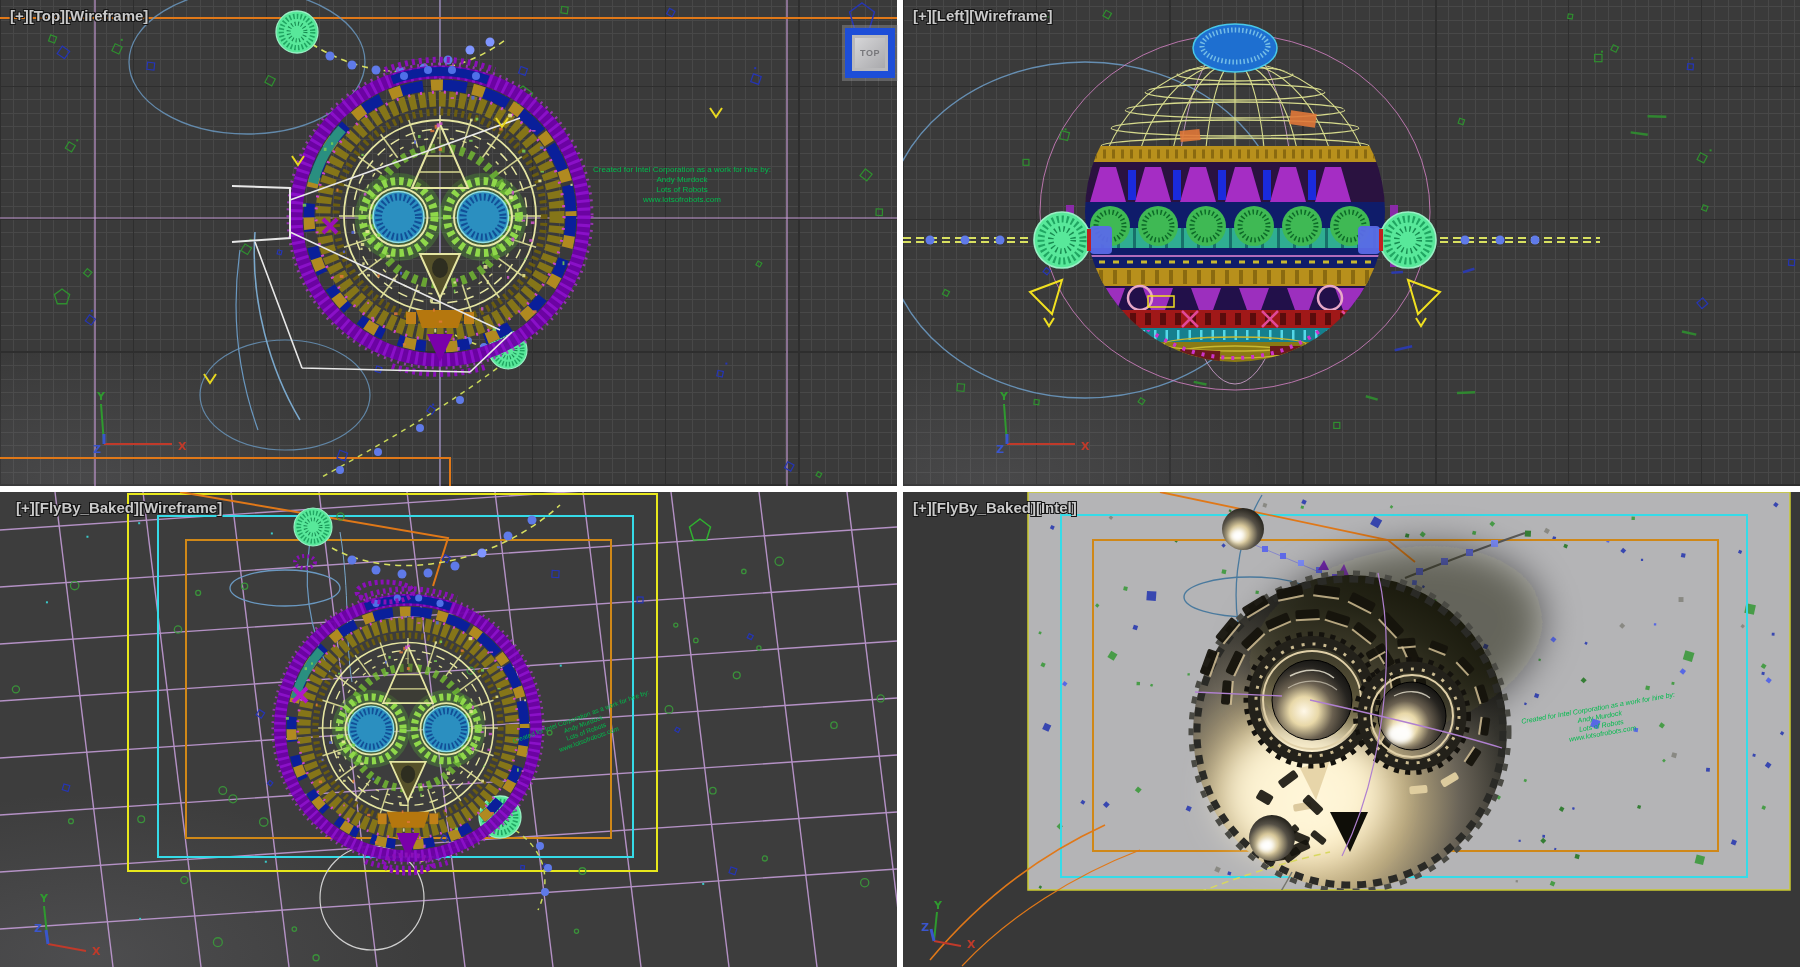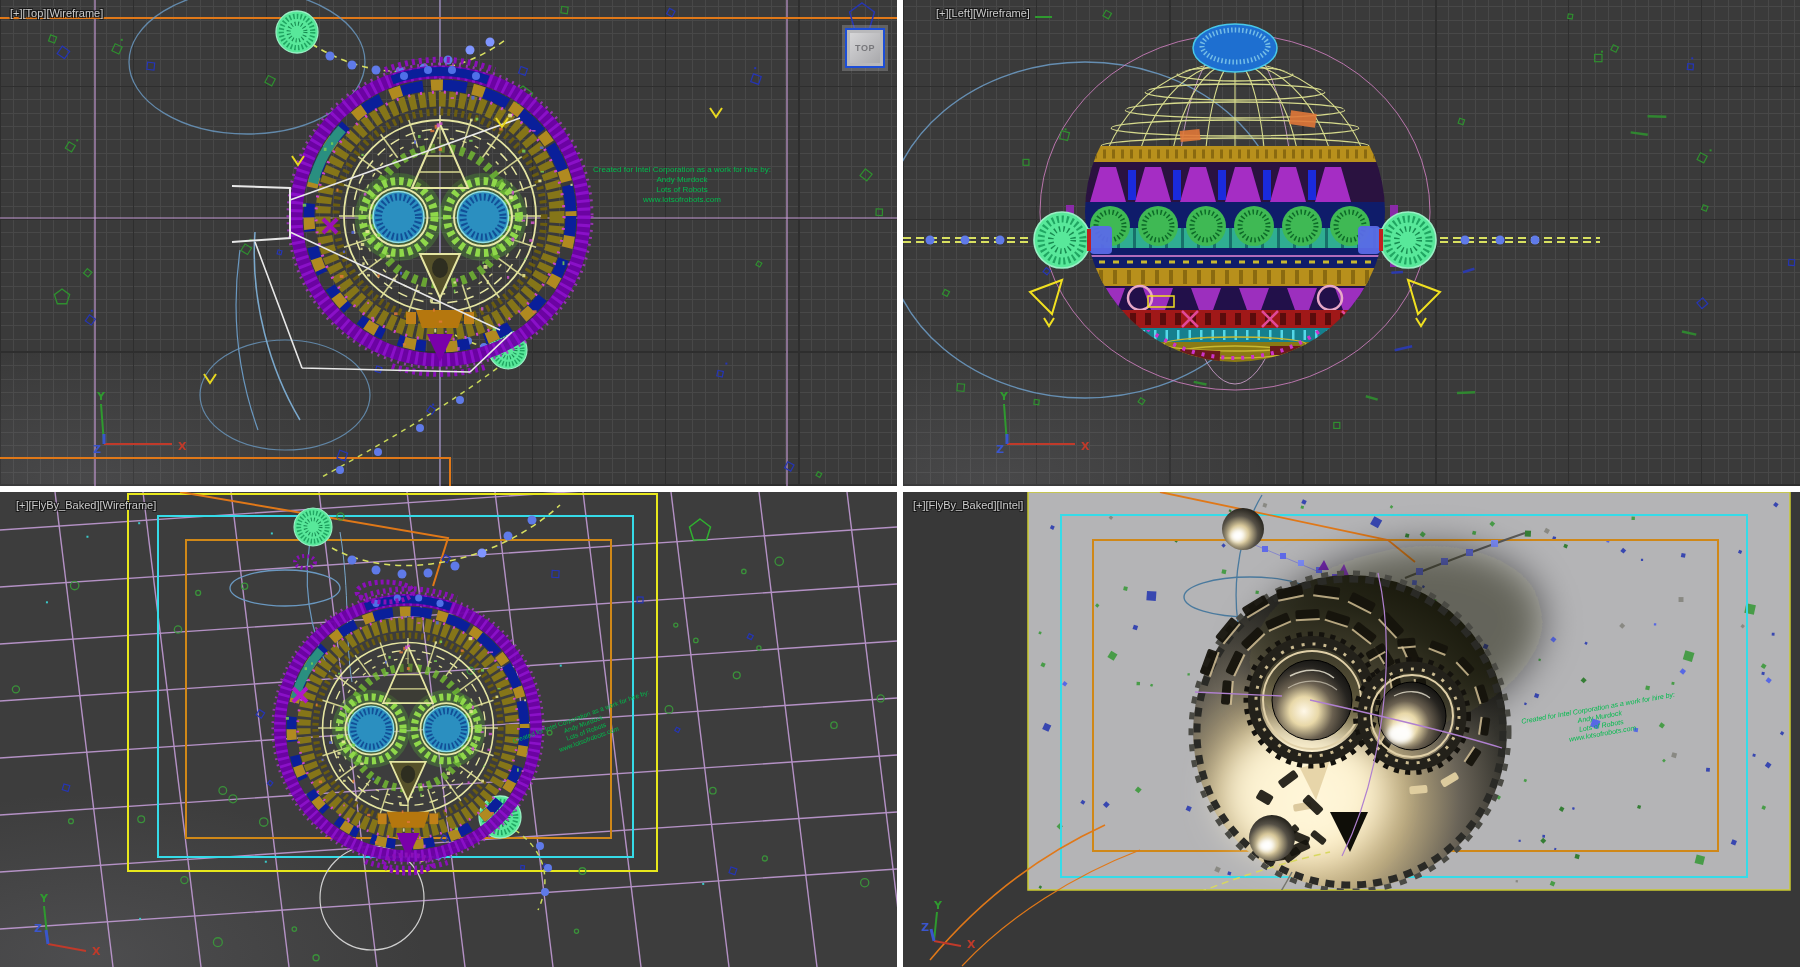--- a/index.html
+++ b/index.html
@@ -16,28 +16,28 @@
       var(--viewport-bg,#3a3a3a);
   }
   .vp.cam{background:
       radial-gradient(ellipse 52% 48% at 10% 98%, rgba(150,150,160,.18), transparent 72%),
       var(--camera-bg,#3d3d3d);}
   .vp.shaded{background:#383838;}
   #vp-tl{left:0;top:0;width:897px;height:486px;}
   #vp-tr{left:903px;top:0;width:897px;height:486px;}
   #vp-bl{left:0;top:492px;width:897px;height:475px;}
   #vp-br{left:903px;top:492px;width:897px;height:475px;}
-  .vplabel{position:absolute;z-index:30;font-size:11px;font-weight:400;letter-spacing:0;
+  .vplabel{position:absolute;z-index:30;font-size:15px;font-weight:700;letter-spacing:0;
     color:var(--label-text,#cacaca);
     text-shadow:1px 1px 0 #141414,-1px -1px 0 #141414,1px -1px 0 #141414,-1px 1px 0 #141414;
     cursor:pointer;white-space:nowrap;}
-  #lbl-tl{left:10px;top:7px;} #lbl-tr{left:936px;top:7px;}
+  #lbl-tl{left:10px;top:7px;} #lbl-tr{left:913px;top:7px;}
   #lbl-bl{left:16px;top:499px;} #lbl-br{left:913px;top:499px;}
   .viewcube{position:absolute;z-index:25;width:36px;height:36px;background:#b9b9bb;
-    border:2px solid #1d4ed8;box-shadow:0 0 0 3px rgba(175,175,178,.35);cursor:pointer;text-align:right;}
+    border:7px solid #1d4ed8;box-shadow:0 0 0 3px rgba(175,175,178,.35);cursor:pointer;text-align:right;}
   .viewcube .face{position:absolute;inset:3px;background:linear-gradient(135deg,#d6d6d8,#a9a9ac);
     display:flex;align-items:center;justify-content:center;font-size:9px;font-weight:700;
     color:#77777b;letter-spacing:.5px;}
   #cube-tl{left:845px;top:28px;} #cube-tr{left:1846px;top:27px;}
   .wm{position:absolute;z-index:28;text-align:center;color:var(--watermark-color,#00bb4c);
       pointer-events:none;line-height:1.25;}
   #wm-tl{left:537px;top:165px;width:290px;font-size:8px;}
   #wm-bl{left:500px;top:712px;width:170px;font-size:6.5px;transform:rotate(-20deg);}
   #wm-br{left:1498px;top:704px;width:205px;font-size:7px;font-style:italic;transform:rotate(-10deg);}
   #art{position:absolute;left:0;top:0;z-index:10;pointer-events:none;}

